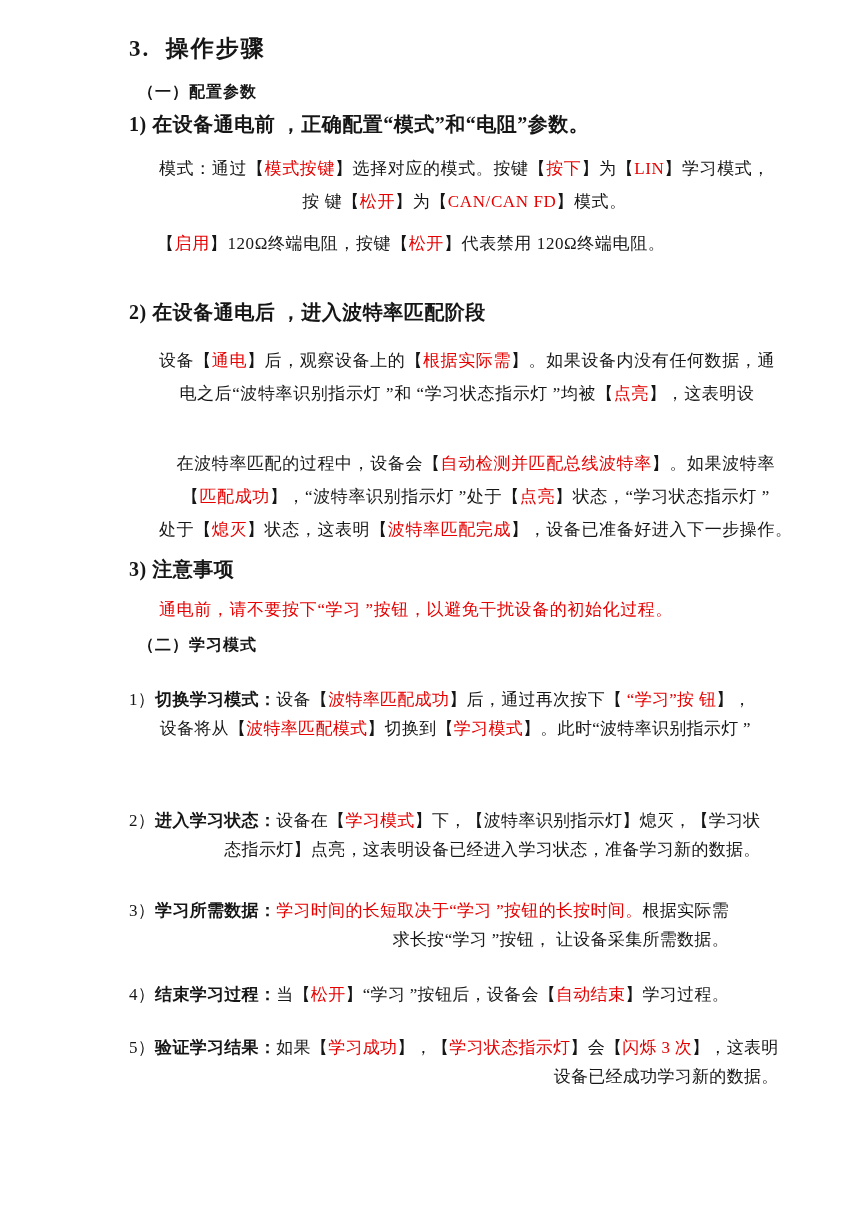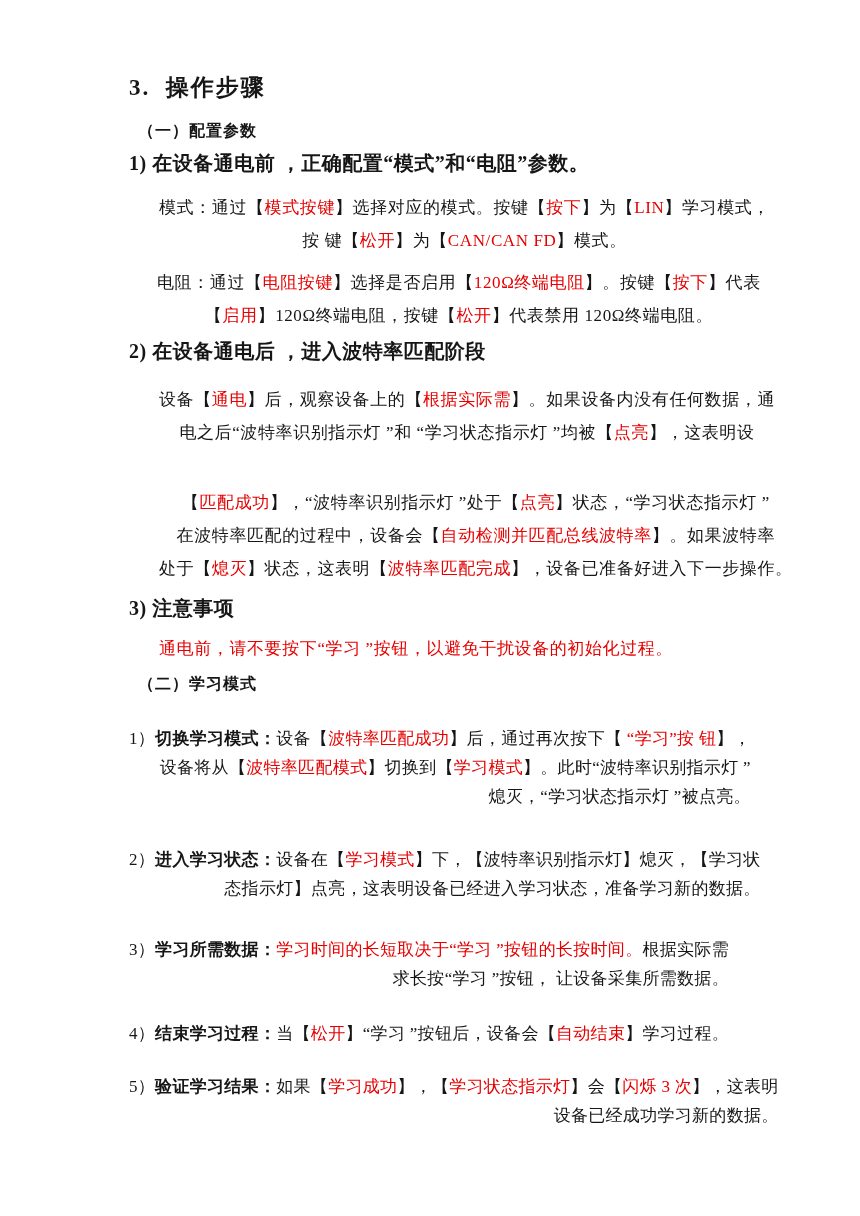--- a/index.html
+++ b/index.html
@@ -7,21 +7,21 @@
   html, body { background: var(--paper); }
   .page {
     position: relative;
     width: 860px;
     height: 1216px;
     background: var(--paper);
     color: var(--ink);
     font-family: "Liberation Serif", "DejaVu Serif", serif;
     overflow: hidden;
   }
-  .blk { position: absolute; margin-top: 39px; }
+  .blk { position: absolute; }
   .line { white-space: pre; }
   .h-title { font-size: 23px; font-weight: 700; letter-spacing: 2px; }
   .h-sec   { font-size: 16px; font-weight: 700; letter-spacing: 1px; }
   .h-step  { font-size: 20px; font-weight: 700; letter-spacing: 0.5px; }
   .body    { font-size: 17px; line-height: 33px; letter-spacing: 0.6px; text-align: center; }
   .list    { font-size: 17px; line-height: 29px; letter-spacing: 0.3px; text-align: right; }
   .cont { padding-left: 30px; }
   .red  { color: var(--red); }
   .bold { font-weight: 700; }
 </style>
@@ -41,55 +41,53 @@
   <div class="blk h-step" style="left:129px; top:111px">
     <div class="line"><span>1) 在设备通电前 ，正确配置“模式”和“电阻”参数。</span></div>
   </div>
 
   <div class="blk body" style="left:159px; top:152px">
     <div class="line"><span>模式：通过【</span><span class="red">模式按键</span><span>】选择对应的模式。按键【</span><span class="red">按下</span><span>】为【</span><span class="red">LIN</span><span>】学习模式，</span></div>
     <div class="line"><span>按 键【</span><span class="red">松开</span><span>】为【</span><span class="red">CAN/CAN FD</span><span>】模式。</span></div>
   </div>
 
   <div class="blk body" style="left:157px; top:227px">
-    <div class="line"><span>电阻：通过【</span><span class="red">电阻按键</span><span>】选择是否启用【</span><span class="red">120Ω终端电阻</span><span>】。按键【</span><span class="red">按下</span><span>】代表</span></div>
     <div class="line"><span>【</span><span class="red">启用</span><span>】120Ω终端电阻，按键【</span><span class="red">松开</span><span>】代表禁用 120Ω终端电阻。</span></div>
   </div>
 
   <div class="blk h-step" style="left:129px; top:299px">
     <div class="line"><span>2) 在设备通电后 ，进入波特率匹配阶段</span></div>
   </div>
 
   <div class="blk body" style="left:159px; top:344px">
     <div class="line"><span>设备【</span><span class="red">通电</span><span>】后，观察设备上的【</span><span class="red">根据实际需</span><span>】。如果设备内没有任何数据，通</span></div>
     <div class="line"><span>电之后“波特率识别指示灯 ”和 “学习状态指示灯 ”均被【</span><span class="red">点亮</span><span>】，这表明设</span></div>
   </div>
 
   <div class="blk body" style="left:159px; top:447px">
+    <div class="line"><span>在波特率匹配的过程中，设备会【</span><span class="red">自动检测并匹配总线波特率</span><span>】。如果波特率</span></div>
     <div class="line"><span>【</span><span class="red">匹配成功</span><span>】，“波特率识别指示灯 ”处于【</span><span class="red">点亮</span><span>】状态，“学习状态指示灯 ”</span></div>
-    <div class="line"><span>在波特率匹配的过程中，设备会【</span><span class="red">自动检测并匹配总线波特率</span><span>】。如果波特率</span></div>
     <div class="line"><span>处于【</span><span class="red">熄灭</span><span>】状态，这表明【</span><span class="red">波特率匹配完成</span><span>】，设备已准备好进入下一步操作。</span></div>
   </div>
 
   <div class="blk h-step" style="left:129px; top:556px">
     <div class="line"><span>3) 注意事项</span></div>
   </div>
 
   <div class="blk body" style="left:159px; top:593px">
     <div class="line"><span class="red">通电前，请不要按下“学习 ”按钮，以避免干扰设备的初始化过程。</span></div>
   </div>
 
   <div class="blk h-sec" style="left:138px; top:635px">
     <div class="line"><span>（二）学习模式</span></div>
   </div>
 
   <div class="blk list" style="left:129px; top:685px">
     <div class="line"><span>1）</span><span class="bold">切换学习模式：</span><span>设备【</span><span class="red">波特率匹配成功</span><span>】后，通过再次按下【 </span><span class="red">“学习”按 钮</span><span>】，</span></div>
     <div class="line cont"><span>设备将从【</span><span class="red">波特率匹配模式</span><span>】切换到【</span><span class="red">学习模式</span><span>】。此时“波特率识别指示灯 ”</span></div>
-    <div class="line cont"><span>熄灭，“学习状态指示灯 ”被点亮。</span></div>
   </div>
 
   <div class="blk list" style="left:129px; top:806px">
     <div class="line"><span>2）</span><span class="bold">进入学习状态：</span><span>设备在【</span><span class="red">学习模式</span><span>】下，【波特率识别指示灯】熄灭，【学习状</span></div>
     <div class="line cont"><span>态指示灯】点亮，这表明设备已经进入学习状态，准备学习新的数据。</span></div>
   </div>
 
   <div class="blk list" style="left:129px; top:896px">
     <div class="line"><span>3）</span><span class="bold">学习所需数据：</span><span class="red">学习时间的长短取决于“学习 ”按钮的长按时间。</span><span>根据实际需</span></div>
     <div class="line cont"><span>求长按“学习 ”按钮， 让设备采集所需数据。</span></div>

